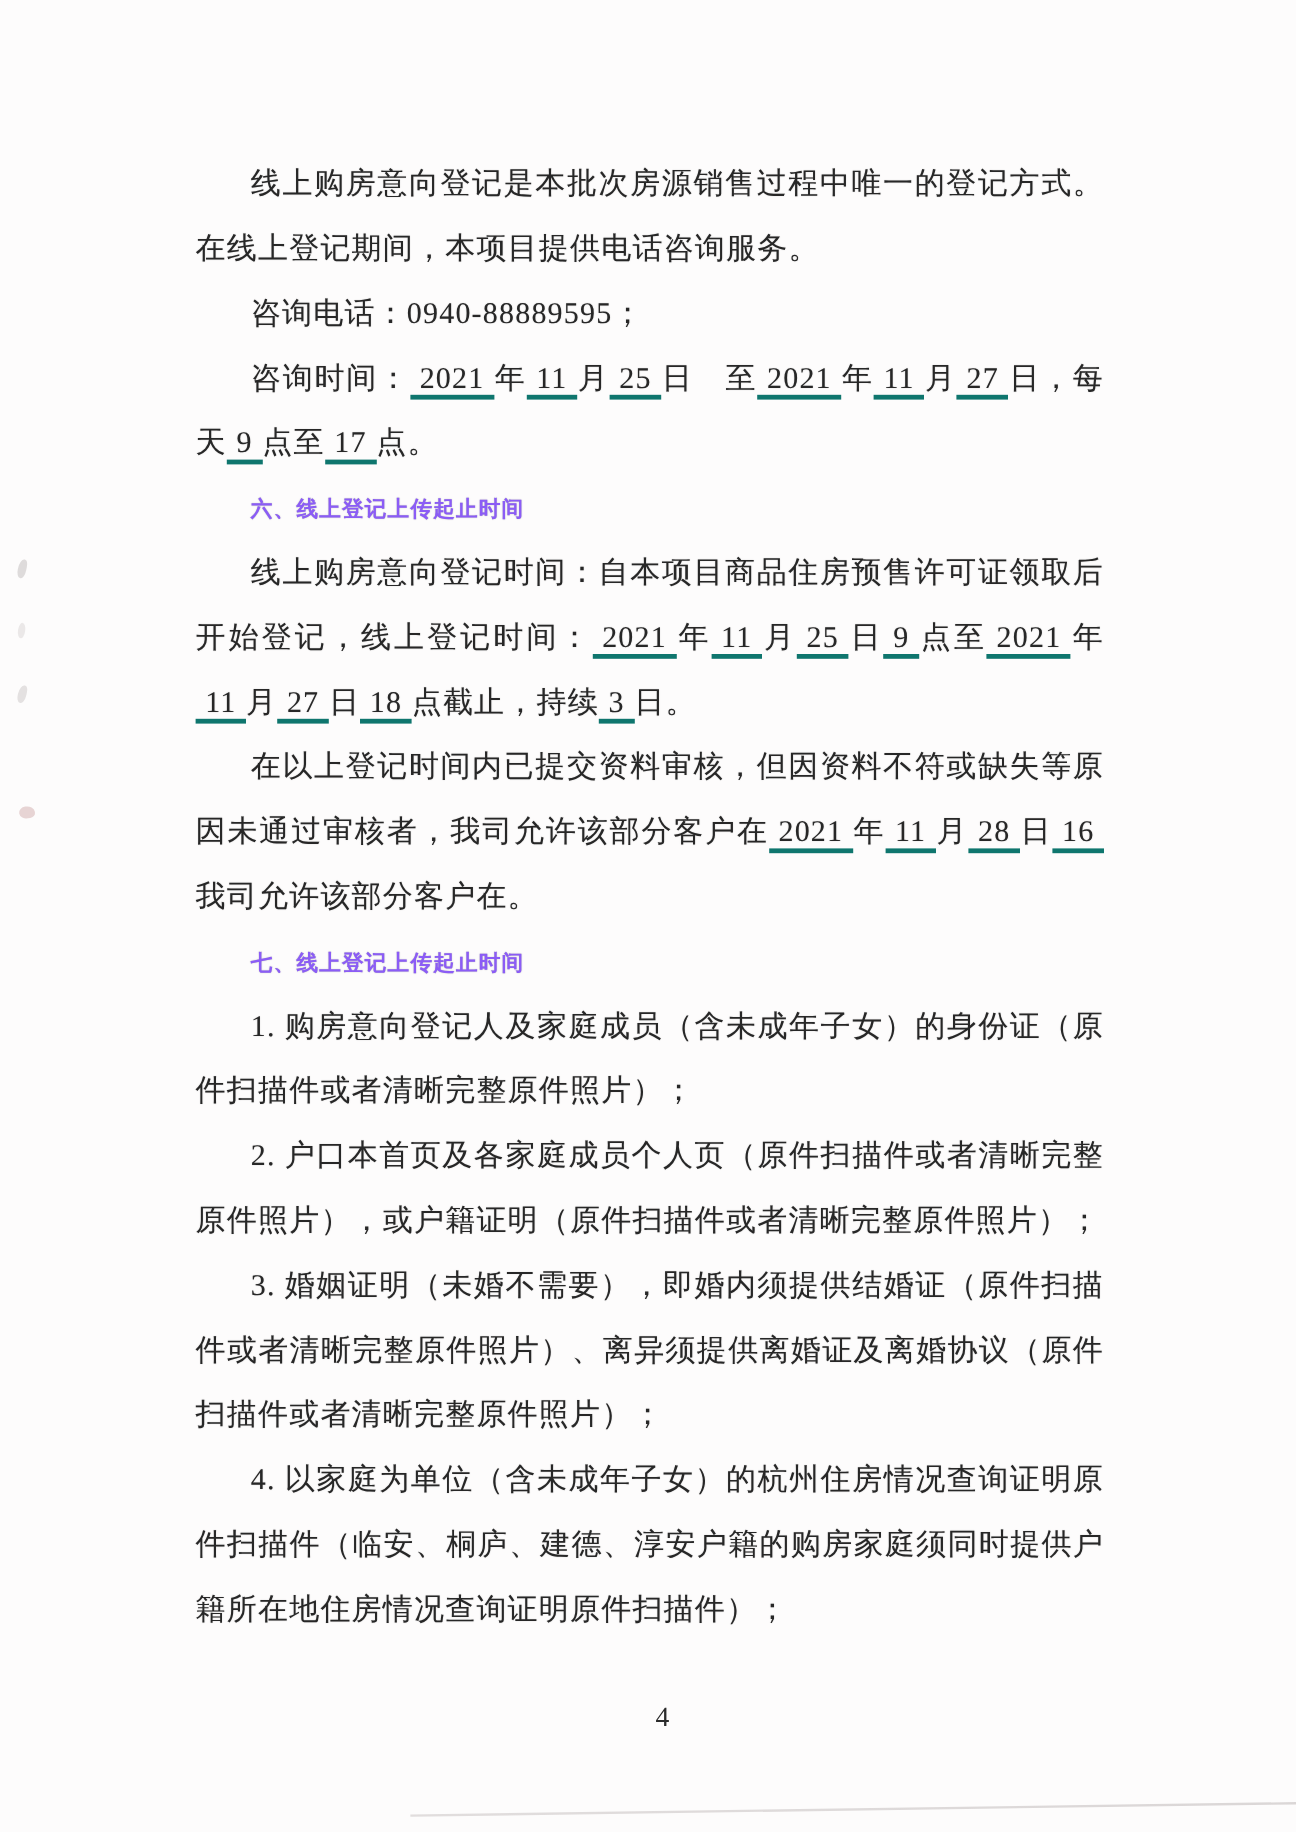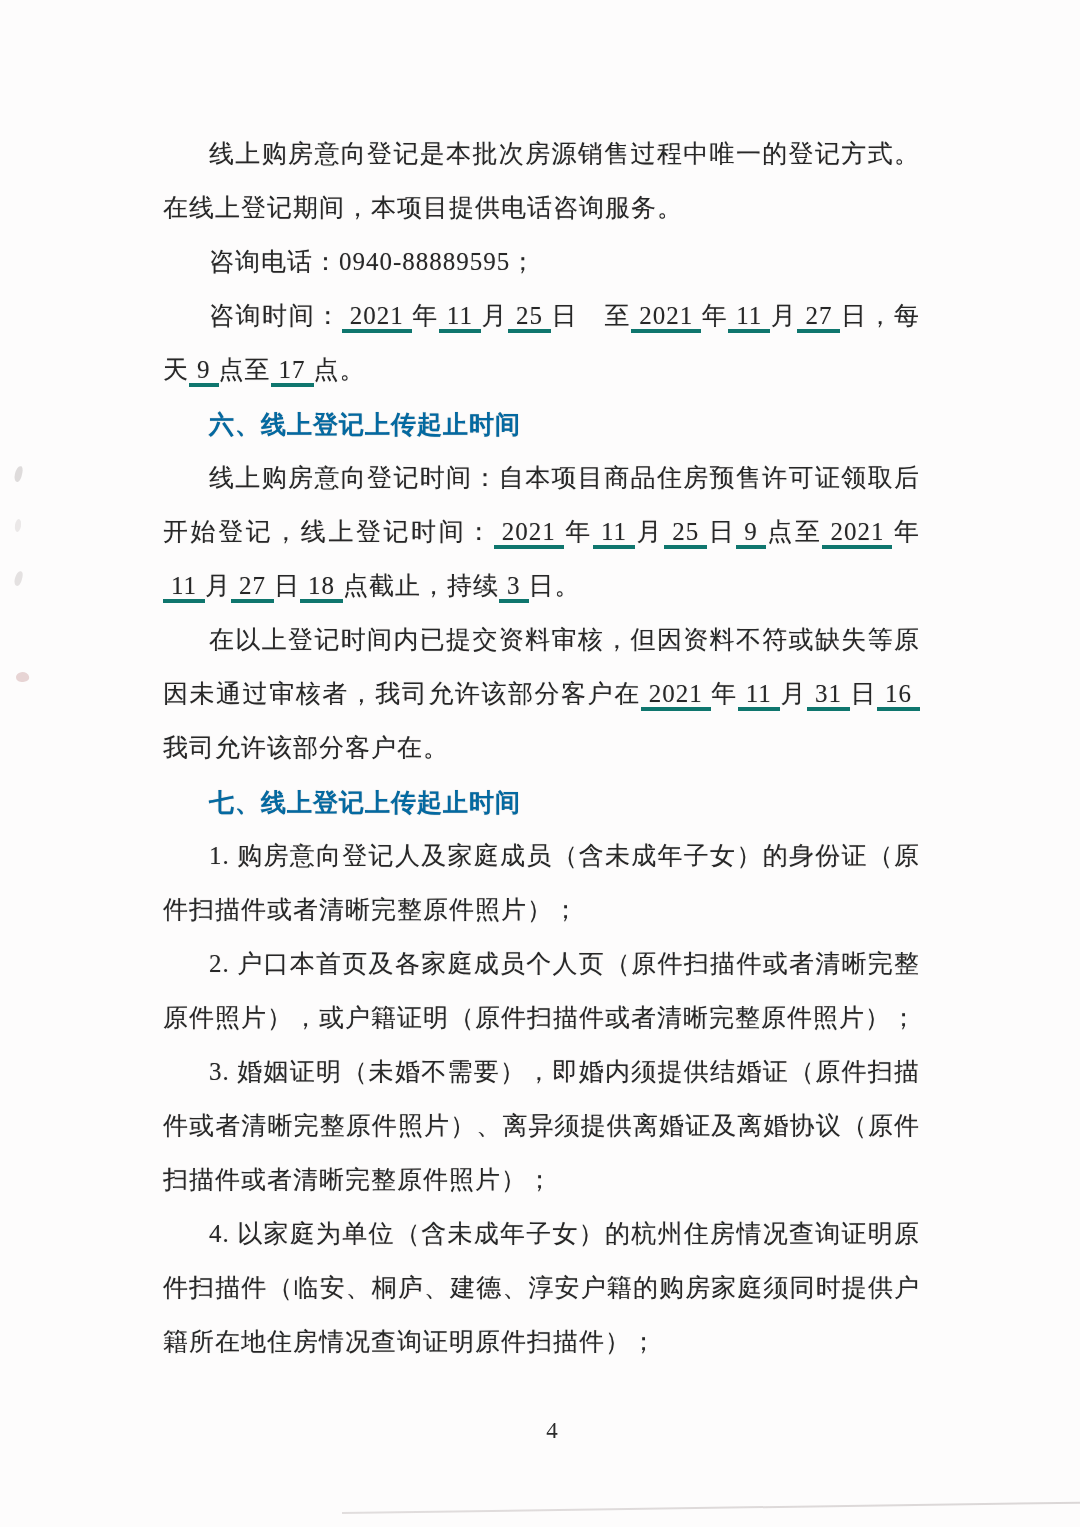--- a/index.html
+++ b/index.html
@@ -28,26 +28,26 @@
     font-size: 25px;
     line-height: 54px;
     letter-spacing: 1px;
     text-align: justify;
     text-indent: 46px;
     text-shadow: 0 0 1px rgba(50,50,50,0.30);
     word-break: normal;
   }
   .heading {
     margin: 0;
-    font-size: 25px;
+    font-size: 18px;
     line-height: 54px;
     letter-spacing: 1px;
     font-weight: bold;
     text-indent: 46px;
-    color: #0369a1;
+    color: #8b5cf6;
     font-family: "Liberation Sans", sans-serif;
     text-shadow: 0 0 1px rgba(30,30,30,0.35);
   }
   .blank {
     border-bottom: 4px solid #0f766e;
     padding: 0 8px;
   }
   .page-number {
     position: absolute;
     left: 0;
@@ -82,21 +82,21 @@
 <body>
 
 <div class="page">
   <div class="content">
     <p class="para">线上购房意向登记是本批次房源销售过程中唯一的登记方式。在线上登记期间，本项目提供电话咨询服务。</p>
     <p class="para">咨询电话：0940-88889595；</p>
     <p class="para"><span class="run">咨询时间：</span><span class="blank">2021</span><span class="run">年</span><span class="blank">11</span><span class="run">月</span><span class="blank">25</span><span class="run">日　至</span><span class="blank">2021</span><span class="run">年</span><span class="blank">11</span><span class="run">月</span><span class="blank">27</span><span class="run">日，每天</span><span class="blank">9</span><span class="run">点至</span><span class="blank">17</span><span class="run">点。</span></p>
 
     <h2 class="heading">六、线上登记上传起止时间</h2>
     <p class="para"><span class="run">线上购房意向登记时间：自本项目商品住房预售许可证领取后开始登记，线上登记时间：</span><span class="blank">2021</span><span class="run">年</span><span class="blank">11</span><span class="run">月</span><span class="blank">25</span><span class="run">日</span><span class="blank">9</span><span class="run">点至</span><span class="blank">2021</span><span class="run">年</span><span class="blank">11</span><span class="run">月</span><span class="blank">27</span><span class="run">日</span><span class="blank">18</span><span class="run">点截止，持续</span><span class="blank">3</span><span class="run">日。</span></p>
-    <p class="para"><span class="run">在以上登记时间内已提交资料审核，但因资料不符或缺失等原因未通过审核者，我司允许该部分客户在</span><span class="blank">2021</span><span class="run">年</span><span class="blank">11</span><span class="run">月</span><span class="blank">31</span><span class="run">日</span><span class="blank">16</span><span class="run">我司允许该部分客户在。</span></p>
+    <p class="para"><span class="run">在以上登记时间内已提交资料审核，但因资料不符或缺失等原因未通过审核者，我司允许该部分客户在</span><span class="blank">2021</span><span class="run">年</span><span class="blank">11</span><span class="run">月</span><span class="blank">28</span><span class="run">日</span><span class="blank">16</span><span class="run">我司允许该部分客户在。</span></p>
 
     <h2 class="heading">七、线上登记上传起止时间</h2>
     <p class="para">1. 购房意向登记人及家庭成员（含未成年子女）的身份证（原件扫描件或者清晰完整原件照片）；</p>
     <p class="para">2. 户口本首页及各家庭成员个人页（原件扫描件或者清晰完整原件照片），或户籍证明（原件扫描件或者清晰完整原件照片）；</p>
     <p class="para">3. 婚姻证明（未婚不需要），即婚内须提供结婚证（原件扫描件或者清晰完整原件照片）、离异须提供离婚证及离婚协议（原件扫描件或者清晰完整原件照片）；</p>
     <p class="para">4. 以家庭为单位（含未成年子女）的杭州住房情况查询证明原件扫描件（临安、桐庐、建德、淳安户籍的购房家庭须同时提供户籍所在地住房情况查询证明原件扫描件）；</p>
   </div>
 
   <div class="page-number">4</div>
 

